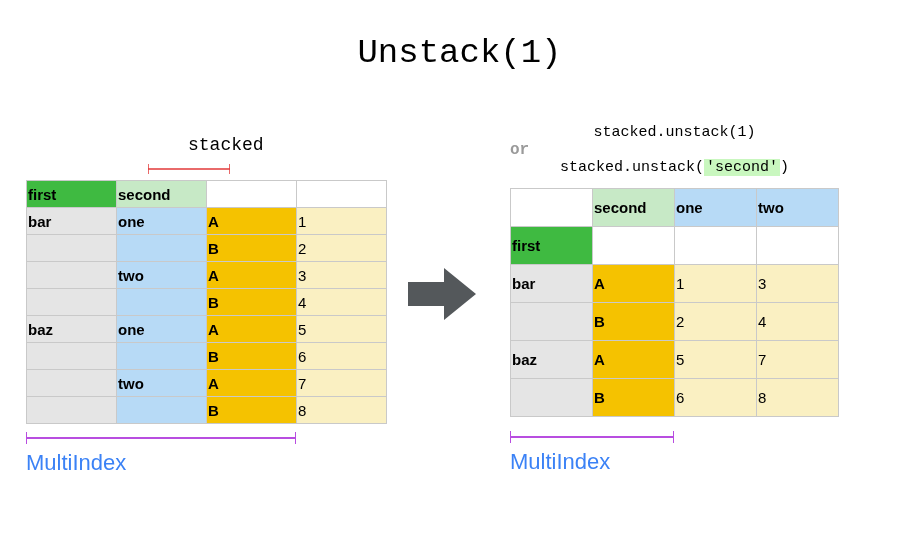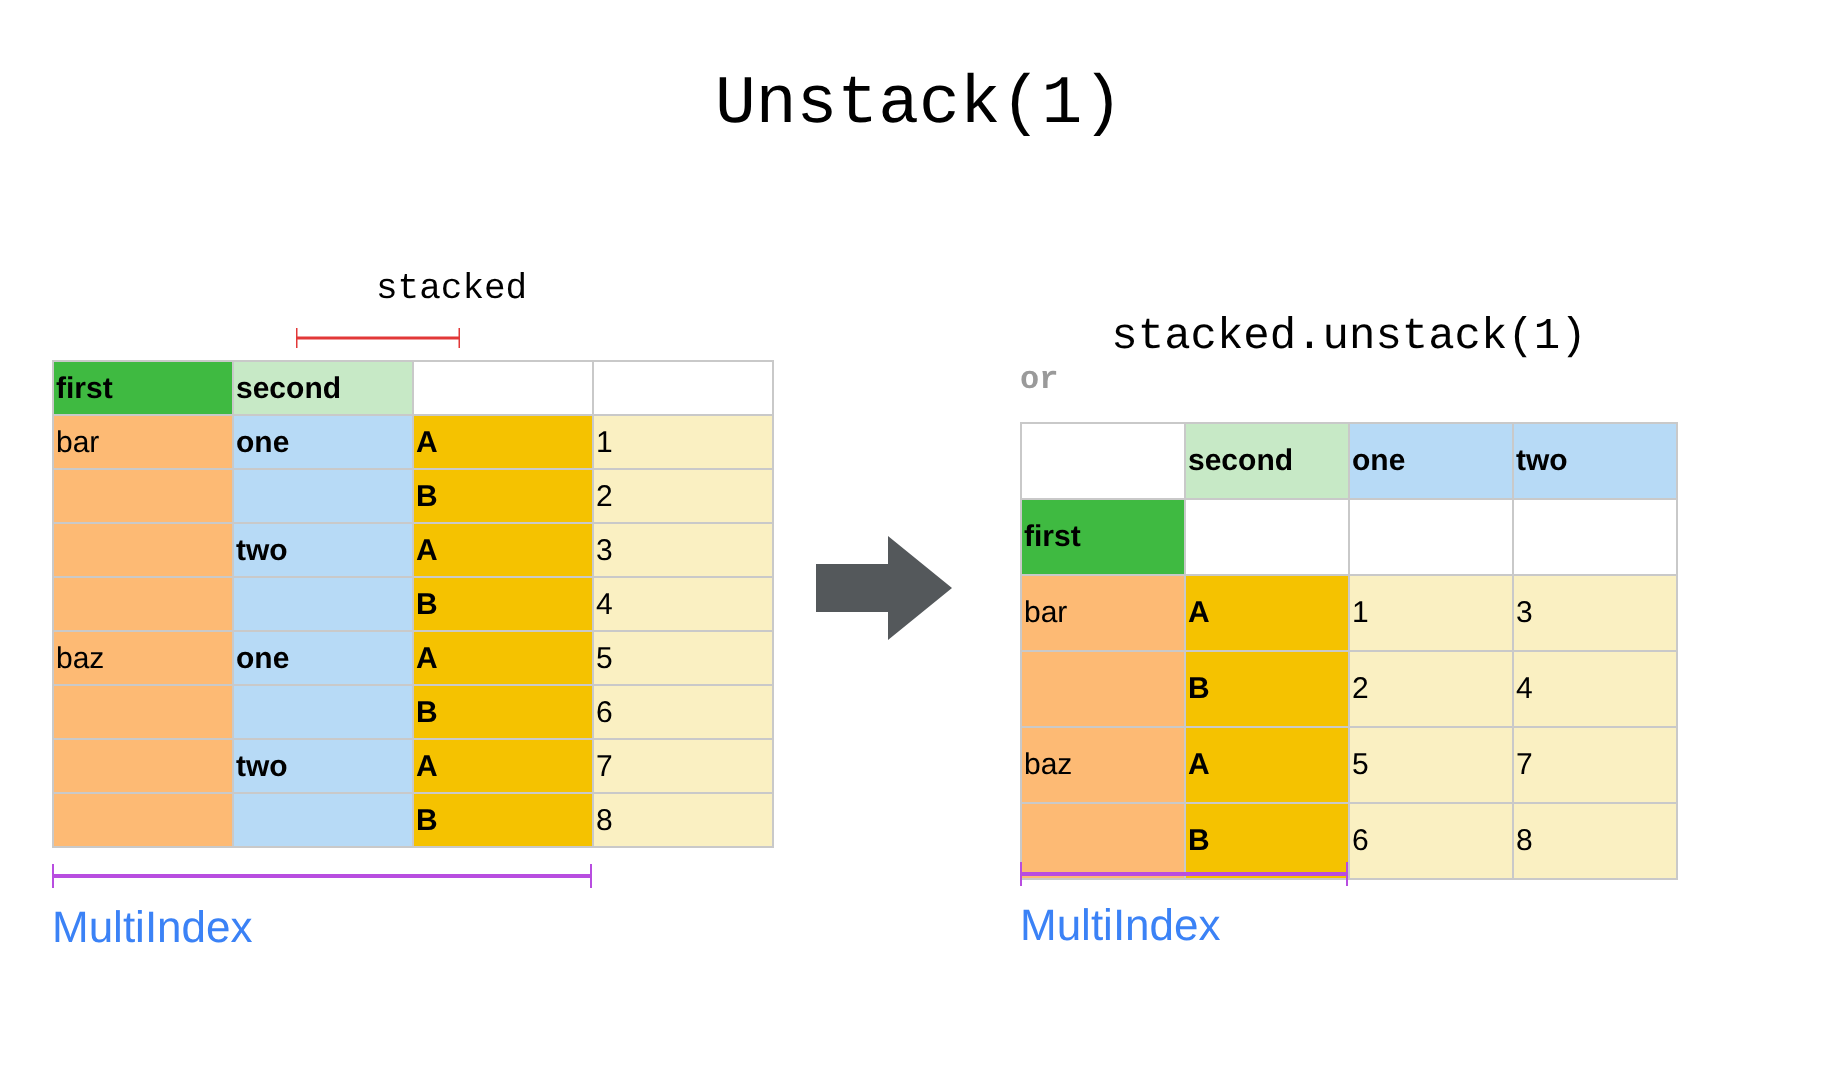--- a/index.html
+++ b/index.html
@@ -23,36 +23,36 @@
   .red-brace { position:absolute; left:122px; top:22px; width:82px; height:12px; }
   .red-brace svg { display:block; }
 
   .tbl { border-collapse:collapse; }
   .tbl td { border:1px solid #c9c9c9; text-align:left; height:27px; font-size:15px; }
   .left .tbl td { width:90px; }
   .left .tbl td:first-child { width:90px; }
 
   .green-hdr { background:#3fba41; font-weight:700; }
   .lightgreen-hdr { background:#c7e9c6; font-weight:700;margin-top:28px; }
-  .blue-idx { background:#fdba74; font-weight:400; }
+  .blue-idx { background:#e5e5e5; font-weight:700; }
   .lightblue-idx { background:#b7daf6; font-weight:700; }
   .lightblue-hdr { background:#b7daf6; font-weight:700; }
   .gold { background:#f5c200; font-weight:700; }
   .pale { background:#faf0c2; }
   .white { background:#ffffff; }
 
   .brace-purple { position:absolute; }
   .brace-purple .lbl { color:#3b82f6; font-size:22px; text-align:left; }
 
   
   .arrow { position:absolute; left:408px; top:126px; }
 
   
   .right-wrap { position:absolute; left:510px; top:-16px; }
-  .code { font-size:22px;margin-top:32px; }
+  .code { font-size:15px; }
   .or { color:#9a9a9a; font-size:16px;font-weight:bold; }
   .hl { background:#c9f7bf; padding:0 2px; }
 
   .right .tbl td { width:82px; height:38px; font-size:15px; }
   .right { margin-top:12px; }
 
 </style>
 </head>
 <body>
 
@@ -141,20 +141,23 @@
 
   <div class="arrow">
     <svg width="70" height="56" viewBox="0 0 70 56">
       <polygon points="0,16 36,16 36,2 68,28 36,54 36,40 0,40" fill="#54585b"></polygon>
     </svg>
   </div>
 
   <div class="right-wrap">
     <div class="code mono" style="text-align:center">stacked.unstack(1)</div>
     <div class="or mono">or</div>
+    <div class="code mono" style="text-align:center">
+      <span>stacked.unstack(</span><span class="hl">'second'</span><span>)</span>
+    </div>
 
     <div class="right">
       <table class="tbl">
         <tbody>
             <tr>
           <td class="white"></td>
           <td class="lightgreen-hdr">second</td>
           <td class="lightblue-hdr">one</td>
           <td class="lightblue-hdr">two</td>
         </tr>

